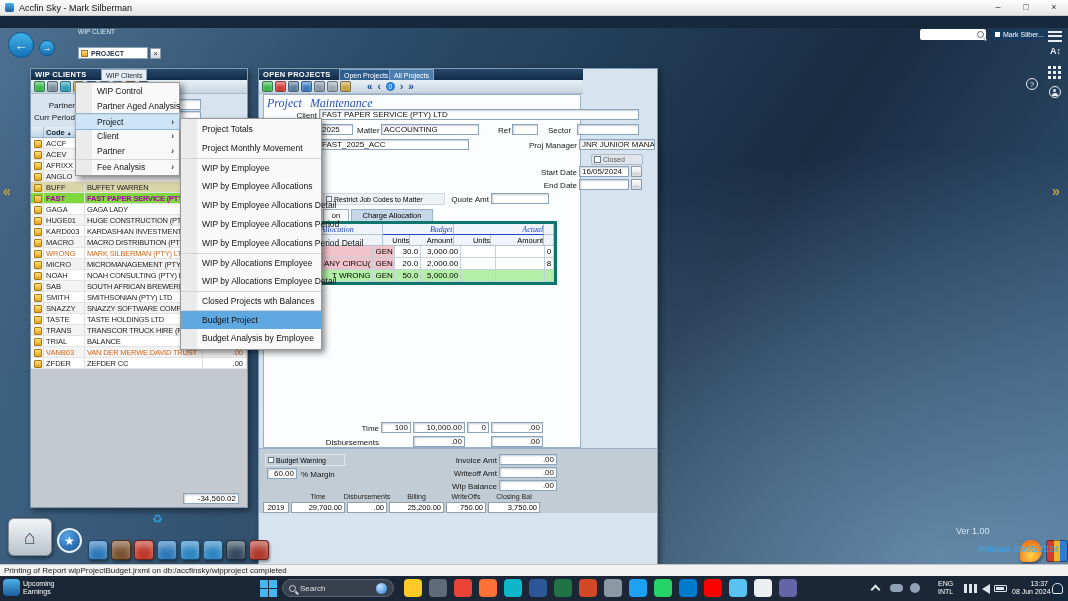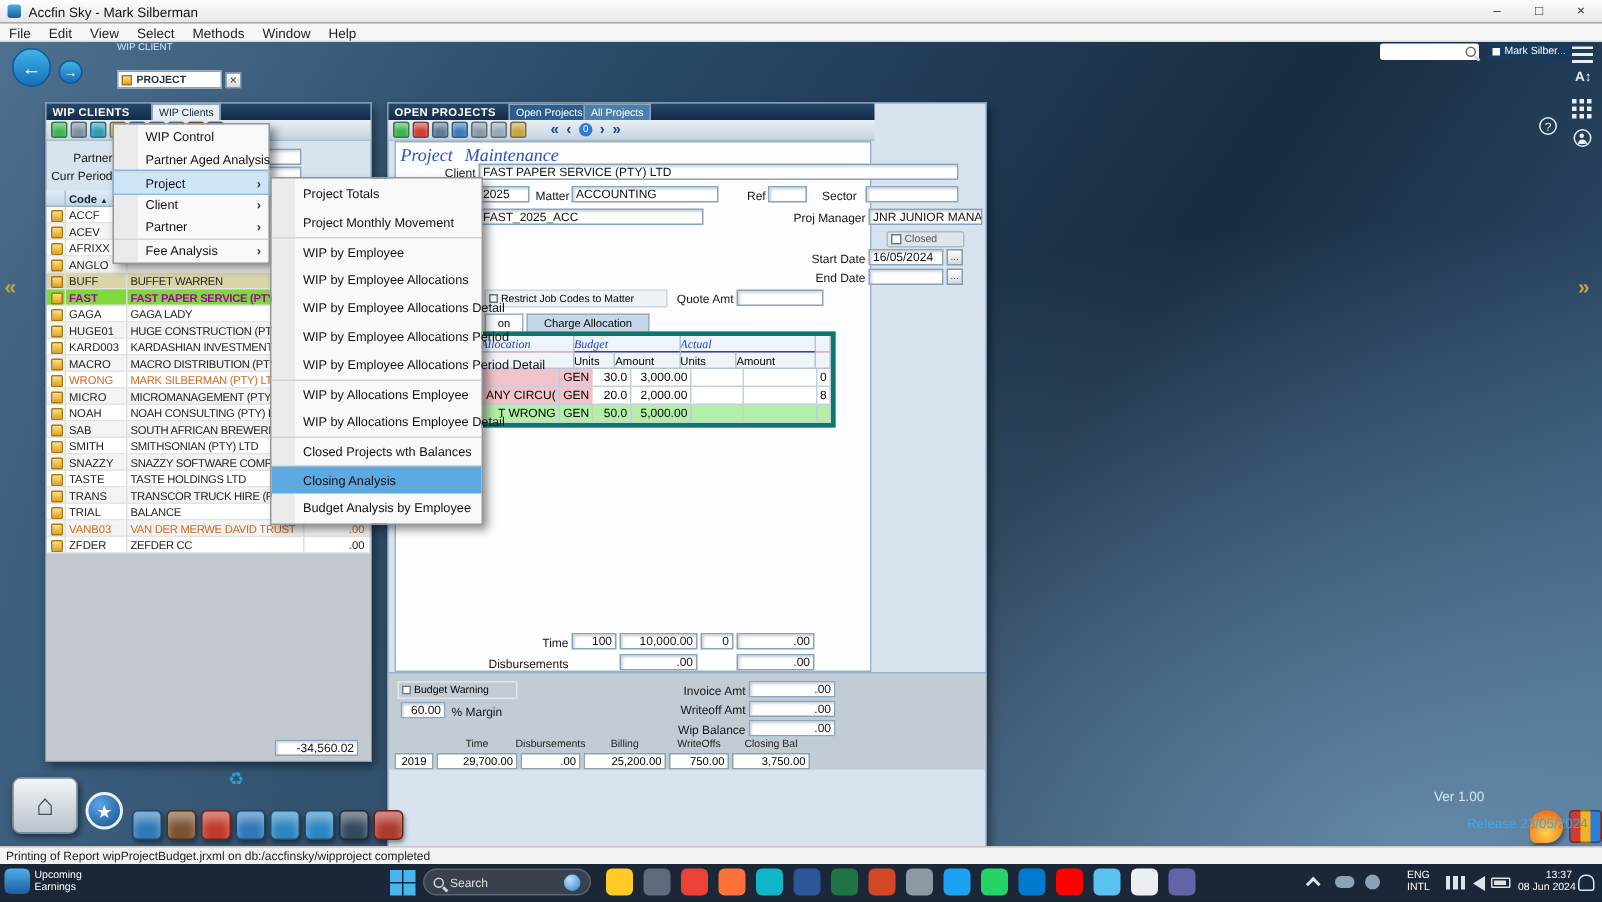--- a/index.html
+++ b/index.html
@@ -49,21 +49,21 @@
 
 .cmenu,.smenu{position:absolute;background:linear-gradient(90deg,#ebebeb 0,#ebebeb 16px,#f9f9f9 16px);border:1px solid #979797;box-shadow:3px 3px 6px rgba(0,0,0,.45);z-index:60;padding:1px 0}
 .cm-item{height:15px;line-height:15px;font-size:8.5px;color:#111;padding:0 14px 0 21px;position:relative;white-space:nowrap}
 .sm-item{height:19px;line-height:19px;font-size:8.5px;color:#111;padding:0 8px 0 21px;position:relative;white-space:nowrap}
 .cm-item.highlighted{background:#cde5f7;outline:1px solid #8ab8e0}
 .sm-item.highlighted{background:#5fa9e2}
 .cm-item.sep,.sm-item.sep{border-top:1px solid #d4d4d4}
 .cm-item.arrow::after{content:"\203A";position:absolute;right:5px;top:0;font-weight:bold;color:#333}
 
 .ath{display:flex;height:11px;line-height:11px;font-size:8px;background:#eef4f9}
-.ath>span{border-right:1px solid #b4c4d2;border-bottom:1px solid #b4c4d2;text-align:left;overflow:hidden}
+.ath>span{border-right:1px solid #b4c4d2;border-bottom:1px solid #b4c4d2;text-align:right;overflow:hidden}
 .ghead{font-family:"Liberation Serif",serif;font-style:italic;color:#2244cc}
 .gline{border-bottom:1px solid #2244cc !important}
 .atrow{display:flex;height:12px;line-height:12px;font-size:8px}
 .atrow>span{background:#fff;border-right:1px solid #c4d0da;border-bottom:1px solid #c4d0da;overflow:hidden;white-space:nowrap}
 .at-name{width:114px;text-align:right;padding-right:2px}
 .ath .at-name{padding-right:28px}
 .at-code{width:24px;padding-left:2px}
 .at-bu{width:28px;text-align:right;padding-right:2px}
 .at-ba{width:44px;text-align:right;padding-right:2px}
 .at-au{width:38px}
@@ -93,30 +93,20 @@
   <div class="titlebar">
     <span class="appico"></span>
     <span>Accfin Sky  - Mark Silberman</span>
     <span class="wincontrols">
       <span class="winbtn">–</span>
       <span class="winbtn">□</span>
       <span class="winbtn">×</span>
     </span>
   </div>
 
-  <div class="menubar">
-
-  <span class="menu-item">File</span>
-      <span class="menu-item">Edit</span>
-      <span class="menu-item">View</span>
-      <span class="menu-item">Select</span>
-      <span class="menu-item">Methods</span>
-      <span class="menu-item">Window</span>
-      <span class="menu-item">Help</span>
-    </div>
 
   <div class="desktop">
 
     <div class="abs" style="left:8px;top:4px;width:26px;height:26px;border-radius:50%;background:linear-gradient(#41b4e9,#146fb4);border:1px solid #0d5a94;color:#fff;text-align:center;line-height:25px;font-size:13px">←</div>
     <div class="abs" style="left:39px;top:12px;width:16px;height:16px;border-radius:50%;background:linear-gradient(#41b4e9,#146fb4);border:1px solid #0d5a94;color:#fff;text-align:center;line-height:15px;font-size:9px">→</div>
     <div class="abs" style="left:78px;top:0;font-size:6.5px;color:#dce8f2">WIP CLIENT</div>
     <div class="abs" style="left:78px;top:19px;width:70px;height:12px;background:#fff;border:1px solid #8aa4bb;display:flex;align-items:center;padding:0 2px">
       <span style="width:7px;height:7px;background:linear-gradient(#ffe27a,#e2a31f);border:1px solid #a87818;margin-right:3px"></span>
       <span style="font-size:7px;font-weight:bold;color:#234">PROJECT</span>
     </div>
@@ -529,21 +519,21 @@
 
         <div class="sm-item">
           <span>WIP by Allocations Employee Detail</span>
         </div>
 
         <div class="sm-item sep">
           <span>Closed Projects wth Balances</span>
         </div>
 
         <div class="sm-item highlighted sep">
-          <span>Closing Analysis</span>
+          <span>Budget Project</span>
         </div>
 
         <div class="sm-item">
           <span>Budget Analysis by Employee</span>
         </div>
       </div>
 
     <div class="abs" style="left:152px;top:484px;color:#2aa0d8;font-size:12px">♻</div>
 
     <div class="abs" style="left:8px;top:490px;width:44px;height:38px;border-radius:6px;background:linear-gradient(#f2f5f7,#b9c2cb);border:1px solid #7e8a94;box-shadow:1px 2px 4px rgba(0,0,0,.5);text-align:center;line-height:36px;font-size:20px;color:#44505c">⌂</div>

